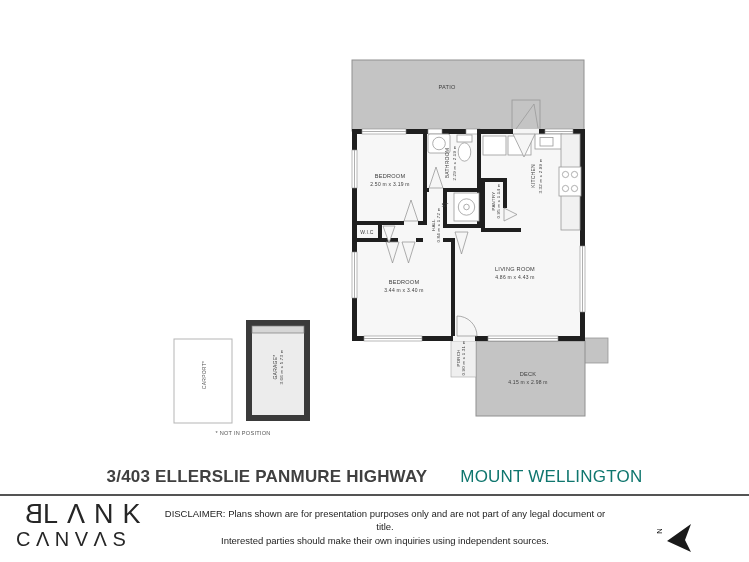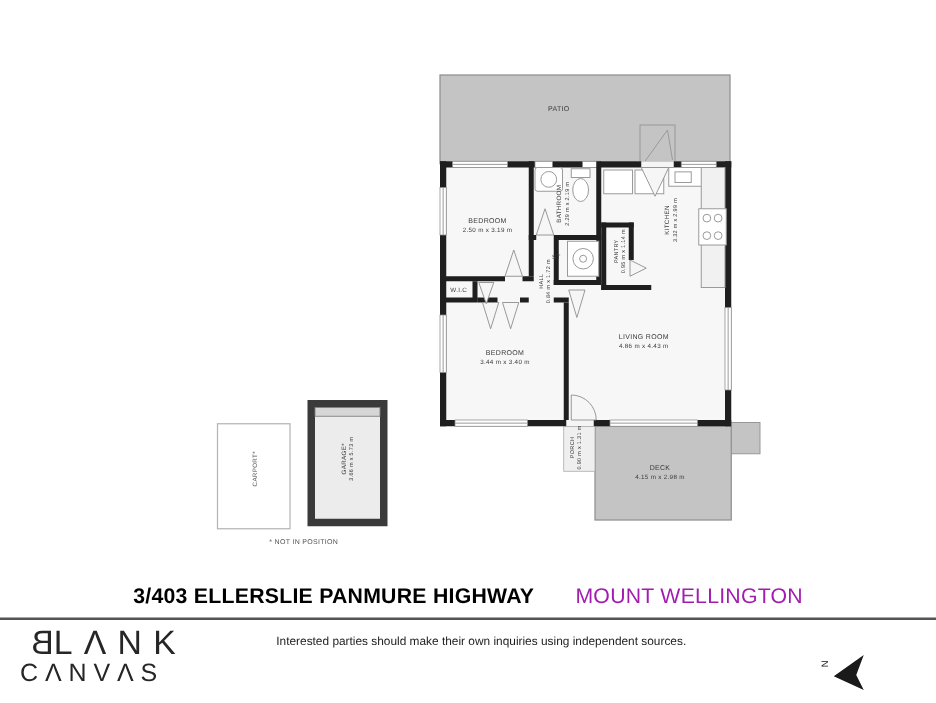--- a/index.html
+++ b/index.html
@@ -21,22 +21,22 @@
   .doorline{fill:#d6d6d6;stroke:#7d7d7d;stroke-width:.7;}
   text.lbl{fill:#3c3c3c;font-family:"Liberation Sans",sans-serif;letter-spacing:.25px;}
   text.muted{fill:#555555;}
   .fs55{font-size:5.6px;}
   .fs5{font-size:5px;}
   .fs45{font-size:4.4px;}
 
   
   .title-bar{position:absolute;top:467px;left:0;width:749px;text-align:center;
              font-size:17px;letter-spacing:.2px;white-space:nowrap;}
-  .title-street{font-weight:700;color:#000000;}
-  .title-suburb{font-weight:400;color:#a21caf;margin-left:28px;}
+  .title-street{font-weight:700;color:#404040;}
+  .title-suburb{font-weight:400;color:#0f766e;margin-left:28px;}
   .rule{position:absolute;top:494px;left:0;width:749px;height:2px;background:#545454;}
 
   
   .logo{position:absolute;left:16px;top:501px;color:#262626;}
   .logo-line1{font-size:27px;letter-spacing:9px;line-height:1.0;font-weight:400;}
   .logo-line2{font-size:20px;letter-spacing:5.5px;line-height:1.1;font-weight:400;}
   .logo-b{display:inline-block;transform:scaleX(-1);}
   .disclaimer{position:absolute;left:160px;top:507px;width:450px;text-align:center;
               font-size:9.5px;line-height:1.42;color:#1c1c1c;}
   .north{position:absolute;left:645px;top:515px;}
@@ -215,20 +215,21 @@
   </div>
 
   <div class="rule"></div>
 
   <div class="logo">
     <div class="logo-line1"><span class="logo-b">B</span><span>LΛNK</span></div>
     <div class="logo-line2">CΛNVΛS</div>
   </div>
 
   <div class="disclaimer">
+    <div>DISCLAIMER: Plans shown are for presentation purposes only and are not part of any legal document or title.</div>
     <div>Interested parties should make their own inquiries using independent sources.</div>
   </div>
 
   <svg class="north" width="60" height="46" viewBox="0 0 60 46">
     <text x="14" y="19" font-size="7.5" fill="#111" text-anchor="middle" transform="rotate(-90 14 16)" font-family="Liberation Sans, sans-serif">N</text>
     <polygon points="22,26 46,9 40,25 46,37" fill="#1a1a1a"></polygon>
   </svg>
 
 </div>
 

